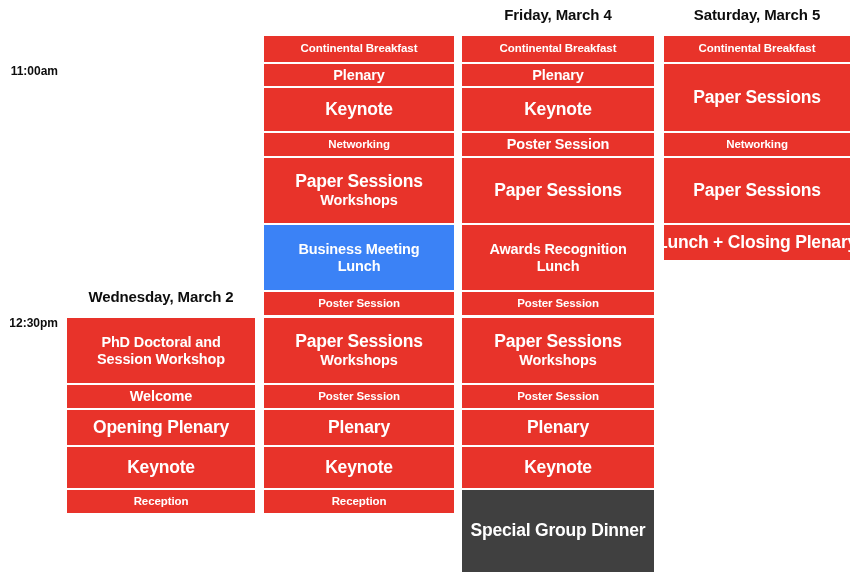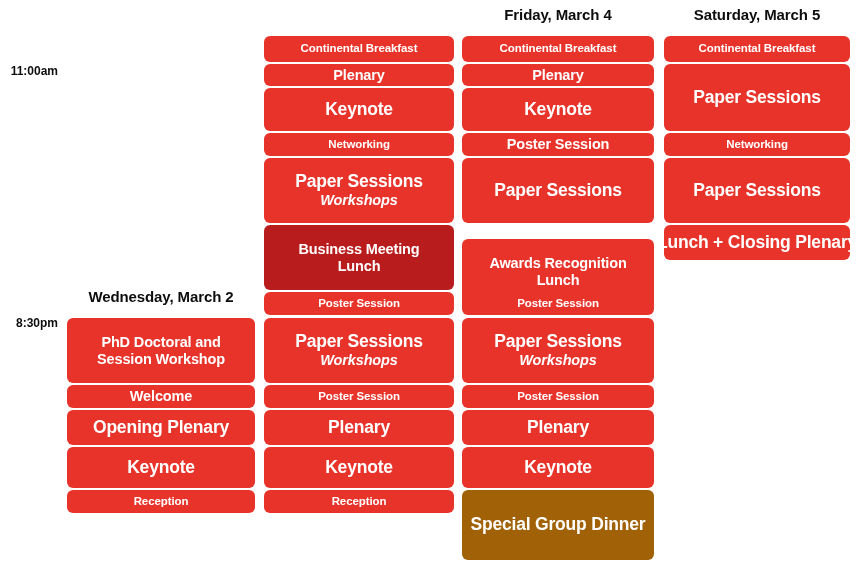--- a/index.html
+++ b/index.html
@@ -43,54 +43,53 @@
     background: #E8332A;
     color: #ffffff;
     display: flex;
     flex-direction: column;
     align-items: center;
     justify-content: center;
     text-align: center;
     box-sizing: border-box;
     padding: 1px 4px;
     overflow: hidden;
-    border-radius: 6px;
   }
   .session-line {
     display: block;
     font-weight: bold;
     line-height: 1.14;
     white-space: nowrap;
   }
   
   .sz-sm .session-line { font-size: 11.5px; letter-spacing: -0.1px; }
   .sz-md .session-line { font-size: 14.5px; letter-spacing: -0.15px; }
   .sz-lg .session-line { font-size: 17.5px; letter-spacing: -0.2px; }
   
-  .sz-lg .session-line.sub { font-size: 14.5px; letter-spacing: -0.15px; font-style: italic; }
+  .sz-lg .session-line.sub { font-size: 14.5px; letter-spacing: -0.15px; }
 
   
   .time-label {
     position: absolute;
     font-size: 12px;
     font-weight: bold;
     color: #0d0d0d;
     text-align: right;
     line-height: 14px;
     white-space: nowrap;
   }
 </style>
 </head>
 <body>
 
 <div id="schedule-root">
 
   <div id="time-labels-layer">
       <div class="time-label" style="left: 8px; top: 64px; width: 50px;">11:00am</div>
-      <div class="time-label" style="left: 8px; top: 316px; width: 50px;">8:30pm</div>
+      <div class="time-label" style="left: 8px; top: 316px; width: 50px;">12:30pm</div>
     </div>
 
   <div id="day-columns-layer">
       <div class="day-column" style="left: 67px; top: 0px; width: 188px; height: 579px;">
         <div class="day-header" style="position: absolute; left: 0px; top: 288px; width: 100%;">Wednesday, March 2</div>
         <div class="session-block sz-md" style="top: 318px; height: 65px; background: rgb(232, 51, 42); color: rgb(255, 255, 255);">
           <span class="session-line">PhD Doctoral and</span>
           <span class="session-line">Session Workshop</span>
         </div>
         <div class="session-block sz-md" style="top: 385px; height: 23px; background: rgb(232, 51, 42); color: rgb(255, 255, 255);">
@@ -116,21 +115,21 @@
         <div class="session-block sz-lg" style="top: 88px; height: 43px; background: rgb(232, 51, 42); color: rgb(255, 255, 255);">
           <span class="session-line">Keynote</span>
         </div>
         <div class="session-block sz-sm" style="top: 133px; height: 23px; background: rgb(232, 51, 42); color: rgb(255, 255, 255);">
           <span class="session-line">Networking</span>
         </div>
         <div class="session-block sz-lg" style="top: 158px; height: 65px; background: rgb(232, 51, 42); color: rgb(255, 255, 255);">
           <span class="session-line">Paper Sessions</span>
           <span class="session-line sub">Workshops</span>
         </div>
-        <div class="session-block sz-md" style="top: 225px; height: 65px; background: #b91c1c; color: rgb(255, 255, 255);">
+        <div class="session-block sz-md" style="top: 225px; height: 65px; background: #3b82f6; color: rgb(255, 255, 255);">
           <span class="session-line">Business Meeting</span>
           <span class="session-line">Lunch</span>
         </div>
         <div class="session-block sz-sm" style="top: 292px; height: 23px; background: rgb(232, 51, 42); color: rgb(255, 255, 255);">
           <span class="session-line">Poster Session</span>
         </div>
         <div class="session-block sz-lg" style="top: 318px; height: 65px; background: rgb(232, 51, 42); color: rgb(255, 255, 255);">
           <span class="session-line">Paper Sessions</span>
           <span class="session-line sub">Workshops</span>
         </div>
@@ -157,41 +156,41 @@
         </div>
         <div class="session-block sz-lg" style="top: 88px; height: 43px; background: rgb(232, 51, 42); color: rgb(255, 255, 255);">
           <span class="session-line">Keynote</span>
         </div>
         <div class="session-block sz-md" style="top: 133px; height: 23px; background: rgb(232, 51, 42); color: rgb(255, 255, 255);">
           <span class="session-line">Poster Session</span>
         </div>
         <div class="session-block sz-lg" style="top: 158px; height: 65px; background: rgb(232, 51, 42); color: rgb(255, 255, 255);">
           <span class="session-line">Paper Sessions</span>
         </div>
-        <div class="session-block sz-md" style="top: 239px; height: 65px; background: rgb(232, 51, 42); color: rgb(255, 255, 255);">
+        <div class="session-block sz-md" style="top: 225px; height: 65px; background: rgb(232, 51, 42); color: rgb(255, 255, 255);">
           <span class="session-line">Awards Recognition</span>
           <span class="session-line">Lunch</span>
         </div>
         <div class="session-block sz-sm" style="top: 292px; height: 23px; background: rgb(232, 51, 42); color: rgb(255, 255, 255);">
           <span class="session-line">Poster Session</span>
         </div>
         <div class="session-block sz-lg" style="top: 318px; height: 65px; background: rgb(232, 51, 42); color: rgb(255, 255, 255);">
           <span class="session-line">Paper Sessions</span>
           <span class="session-line sub">Workshops</span>
         </div>
         <div class="session-block sz-sm" style="top: 385px; height: 23px; background: rgb(232, 51, 42); color: rgb(255, 255, 255);">
           <span class="session-line">Poster Session</span>
         </div>
         <div class="session-block sz-lg" style="top: 410px; height: 35px; background: rgb(232, 51, 42); color: rgb(255, 255, 255);">
           <span class="session-line">Plenary</span>
         </div>
         <div class="session-block sz-lg" style="top: 447px; height: 41px; background: rgb(232, 51, 42); color: rgb(255, 255, 255);">
           <span class="session-line">Keynote</span>
         </div>
-        <div class="session-block sz-lg" style="top: 490px; height: 70px; background: #a16207; color: rgb(255, 255, 255);">
+        <div class="session-block sz-lg" style="top: 490px; height: 82px; background: #404040; color: rgb(255, 255, 255);">
           <span class="session-line">Special Group Dinner</span>
         </div>
       </div>
       <div class="day-column" style="left: 664px; top: 0px; width: 186px; height: 579px;">
         <div class="day-header" style="position: absolute; left: 0px; top: 6px; width: 100%;">Saturday, March 5</div>
         <div class="session-block sz-sm" style="top: 36px; height: 26px; background: rgb(232, 51, 42); color: rgb(255, 255, 255);">
           <span class="session-line">Continental Breakfast</span>
         </div>
         <div class="session-block sz-lg" style="top: 64px; height: 67px; background: rgb(232, 51, 42); color: rgb(255, 255, 255);">
           <span class="session-line">Paper Sessions</span>

